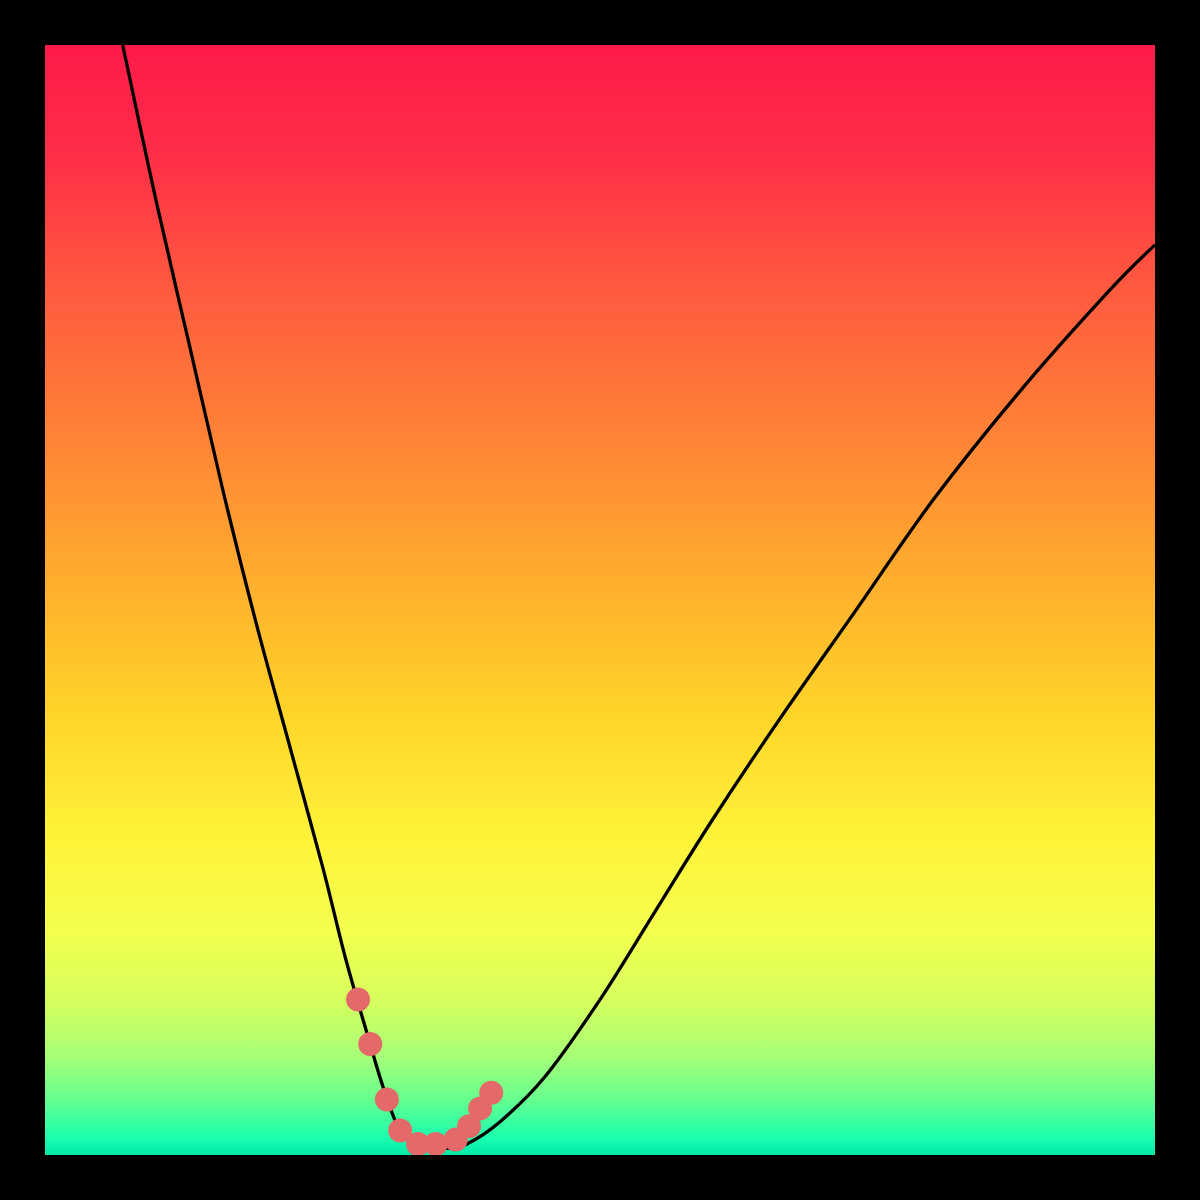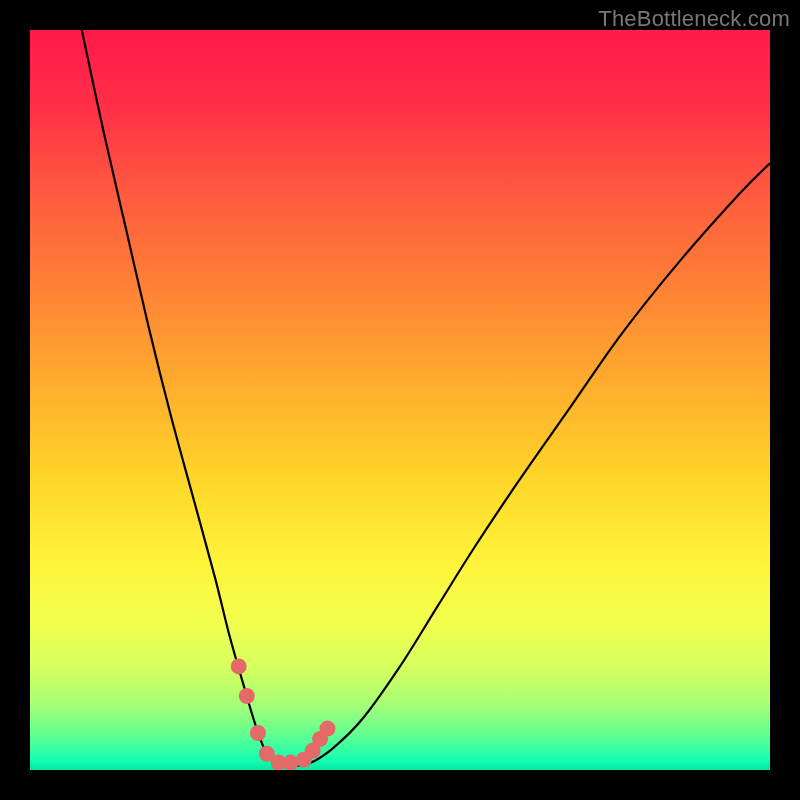--- a/index.html
+++ b/index.html
@@ -33,21 +33,20 @@
     font-size: 22px;
     font-weight: 500;
     letter-spacing: 0.2px;
     user-select: none;
   }
 </style>
 </head>
 <body>
 
 <div class="frame">
-  <div class="watermark">TheBottleneck.com</div>
   <div class="plot">
     <svg id="svg" width="740" height="740" viewBox="0 0 740 740">
       <defs>
         <linearGradient id="bg-grad" x1="0" y1="0" x2="0" y2="1">
             <stop offset="0%" stop-color="#ff1a4a"></stop>
             <stop offset="10%" stop-color="#ff2e47"></stop>
             <stop offset="22%" stop-color="#ff5a3f"></stop>
             <stop offset="35%" stop-color="#ff8236"></stop>
             <stop offset="48%" stop-color="#ffad2e"></stop>
             <stop offset="60%" stop-color="#ffd428"></stop>

